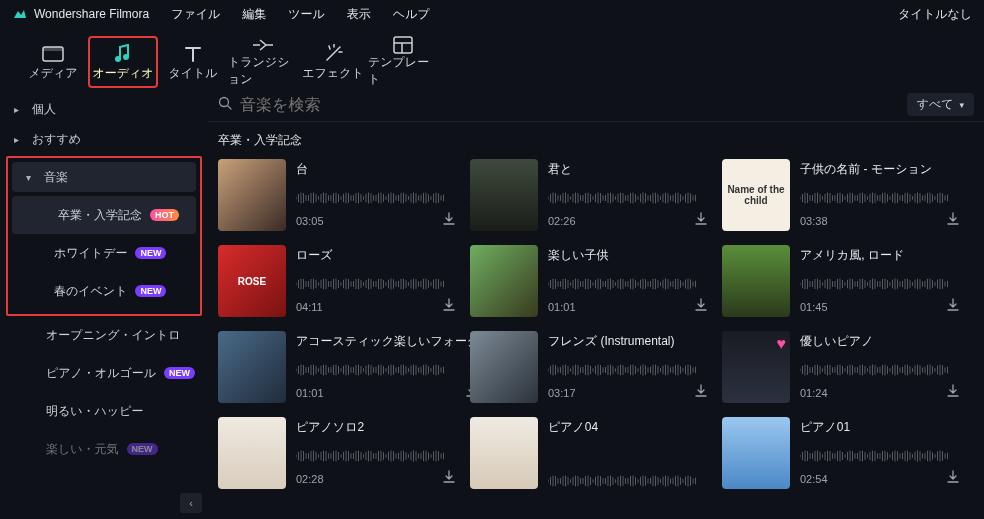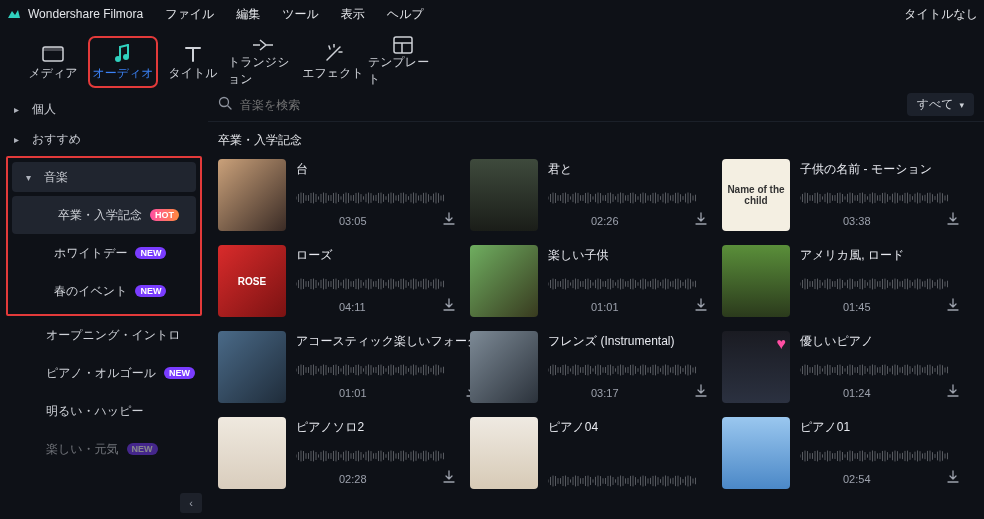--- a/index.html
+++ b/index.html
@@ -1,57 +1,57 @@
 <!DOCTYPE html>
 <html><head>
 <meta charset="utf-8">
 <style>
 *{box-sizing:border-box;margin:0;padding:0;font-family:"Segoe UI",Meiryo,sans-serif;}
 body{background:#0e1117;color:#e4e6ea;width:984px;height:519px;overflow:hidden;font-size:12px;user-select:none;}
-.top-menubar{display:flex;align-items:center;height:28px;padding:0 6px;gap:22px;}
+.top-menubar{display:flex;align-items:center;height:28px;padding:0 12px;gap:22px;}
 .logo-wrap{display:flex;align-items:center;gap:6px;}
 .logo-mark{width:16px;height:16px;display:flex;align-items:center;justify-content:center;}
 .title-untitled{margin-left:auto;color:#e4e6ea;}
 .menu-item{color:#e4e6ea;}
 
 .tool-tabs{display:flex;align-items:flex-end;gap:0;padding:2px 18px 0;height:60px;}
 .tool-tab{display:flex;flex-direction:column;align-items:center;justify-content:center;width:70px;height:52px;border-radius:4px;gap:0;color:#cfd2d8;position:relative;}
 .tool-tab .ic{width:22px;height:22px;display:flex;align-items:center;justify-content:center;}
 .tool-tab svg{display:block;}
 .active-outline{border:2px solid #e33a3a;}
-.tool-tab.active{color:#3b82f6;border-radius:7px;}
+.tool-tab.active{color:#fef9c3;}
 
 .app-body{display:flex;height:calc(519px - 28px - 60px);}
 .sidebar{width:208px;padding:6px 0 0 0;display:flex;flex-direction:column;position:relative;}
 .side-group{display:flex;align-items:center;height:30px;padding:0 14px;gap:10px;color:#c9ccd3;}
 .side-group .arrow{width:8px;display:inline-block;color:#aeb2bb;font-size:10px;}
 .music-box{border:2px solid #e33a3a;margin:2px 6px 0 6px;border-radius:2px;padding-bottom:4px;}
 .sub-item{display:flex;align-items:center;height:38px;padding:0 0 0 46px;gap:8px;color:#cfd2d8;font-size:12px;}
 .sub-active{background:#20252f;border-radius:4px;margin:0 4px;}
 .badge{font-size:9px;padding:1px 5px;border-radius:6px;font-weight:bold;}
 .badge.hot{background:linear-gradient(90deg,#ff4ea3,#ff8a3d);color:#fff;}
 .badge.new{background:#7a3cff;color:#fff;}
 .collapse-handle{position:absolute;bottom:6px;right:6px;width:22px;height:20px;border-radius:3px;background:#1d212a;display:flex;align-items:center;justify-content:center;color:#9da2ad;font-size:11px;}
 
 .main{flex:1;display:flex;flex-direction:column;}
 .search-row{display:flex;align-items:center;height:34px;padding:0 10px 0 4px;border-bottom:1px solid #1b2029;}
 .search-box{display:flex;align-items:center;gap:8px;color:#8e939e;flex:1;padding-left:6px;}
-.search-box input{background:transparent;border:none;outline:none;color:#e4e6ea;font-size:12px;}
+.search-box input{background:transparent;border:none;outline:none;color:#e4e6ea;font-size:16px;}
 .filter-pill{display:flex;align-items:center;gap:6px;background:#1c212b;padding:3px 10px;border-radius:4px;color:#cfd2d8;}
 
 .section-title{padding:10px 6px 4px 10px;font-size:12px;color:#e4e6ea;}
 
 .cards{display:flex;flex-wrap:wrap;gap:14px;padding:6px 10px 10px 10px;overflow:hidden;}
 .card{display:flex;width:238px;height:72px;gap:10px;}
 .thumb{width:68px;height:72px;border-radius:4px;flex-shrink:0;background:#333 center/cover;position:relative;overflow:hidden;}
 .card-body{flex:1;display:flex;flex-direction:column;justify-content:space-between;padding:2px 0 2px 0;}
 .track-title{font-size:12px;color:#e8eaf0;white-space:nowrap;overflow:hidden;text-overflow:ellipsis;}
 .wave{height:18px;display:flex;align-items:center;}
 .wave svg{opacity:.38;}
-.meta-row{display:flex;align-items:center;justify-content:space-between;margin-left:43px;}
+.meta-row{display:flex;align-items:center;justify-content:space-between;}
 .dur{font-size:11px;color:#9da2ad;}
 .dl{color:#9da2ad;}
 
 
 .th1{background:linear-gradient(135deg,#caa17a,#3a2b25);}
 .th2{background:linear-gradient(180deg,#3e4a3c,#1a1d18);}
 .th3{background:#f4efe2;}
 .th4{background:linear-gradient(135deg,#d92b2b,#7a1212);}
 .th5{background:linear-gradient(135deg,#6fae60,#383a1f);}
 .th6{background:linear-gradient(180deg,#5a8f3a,#2b3a1c);}

